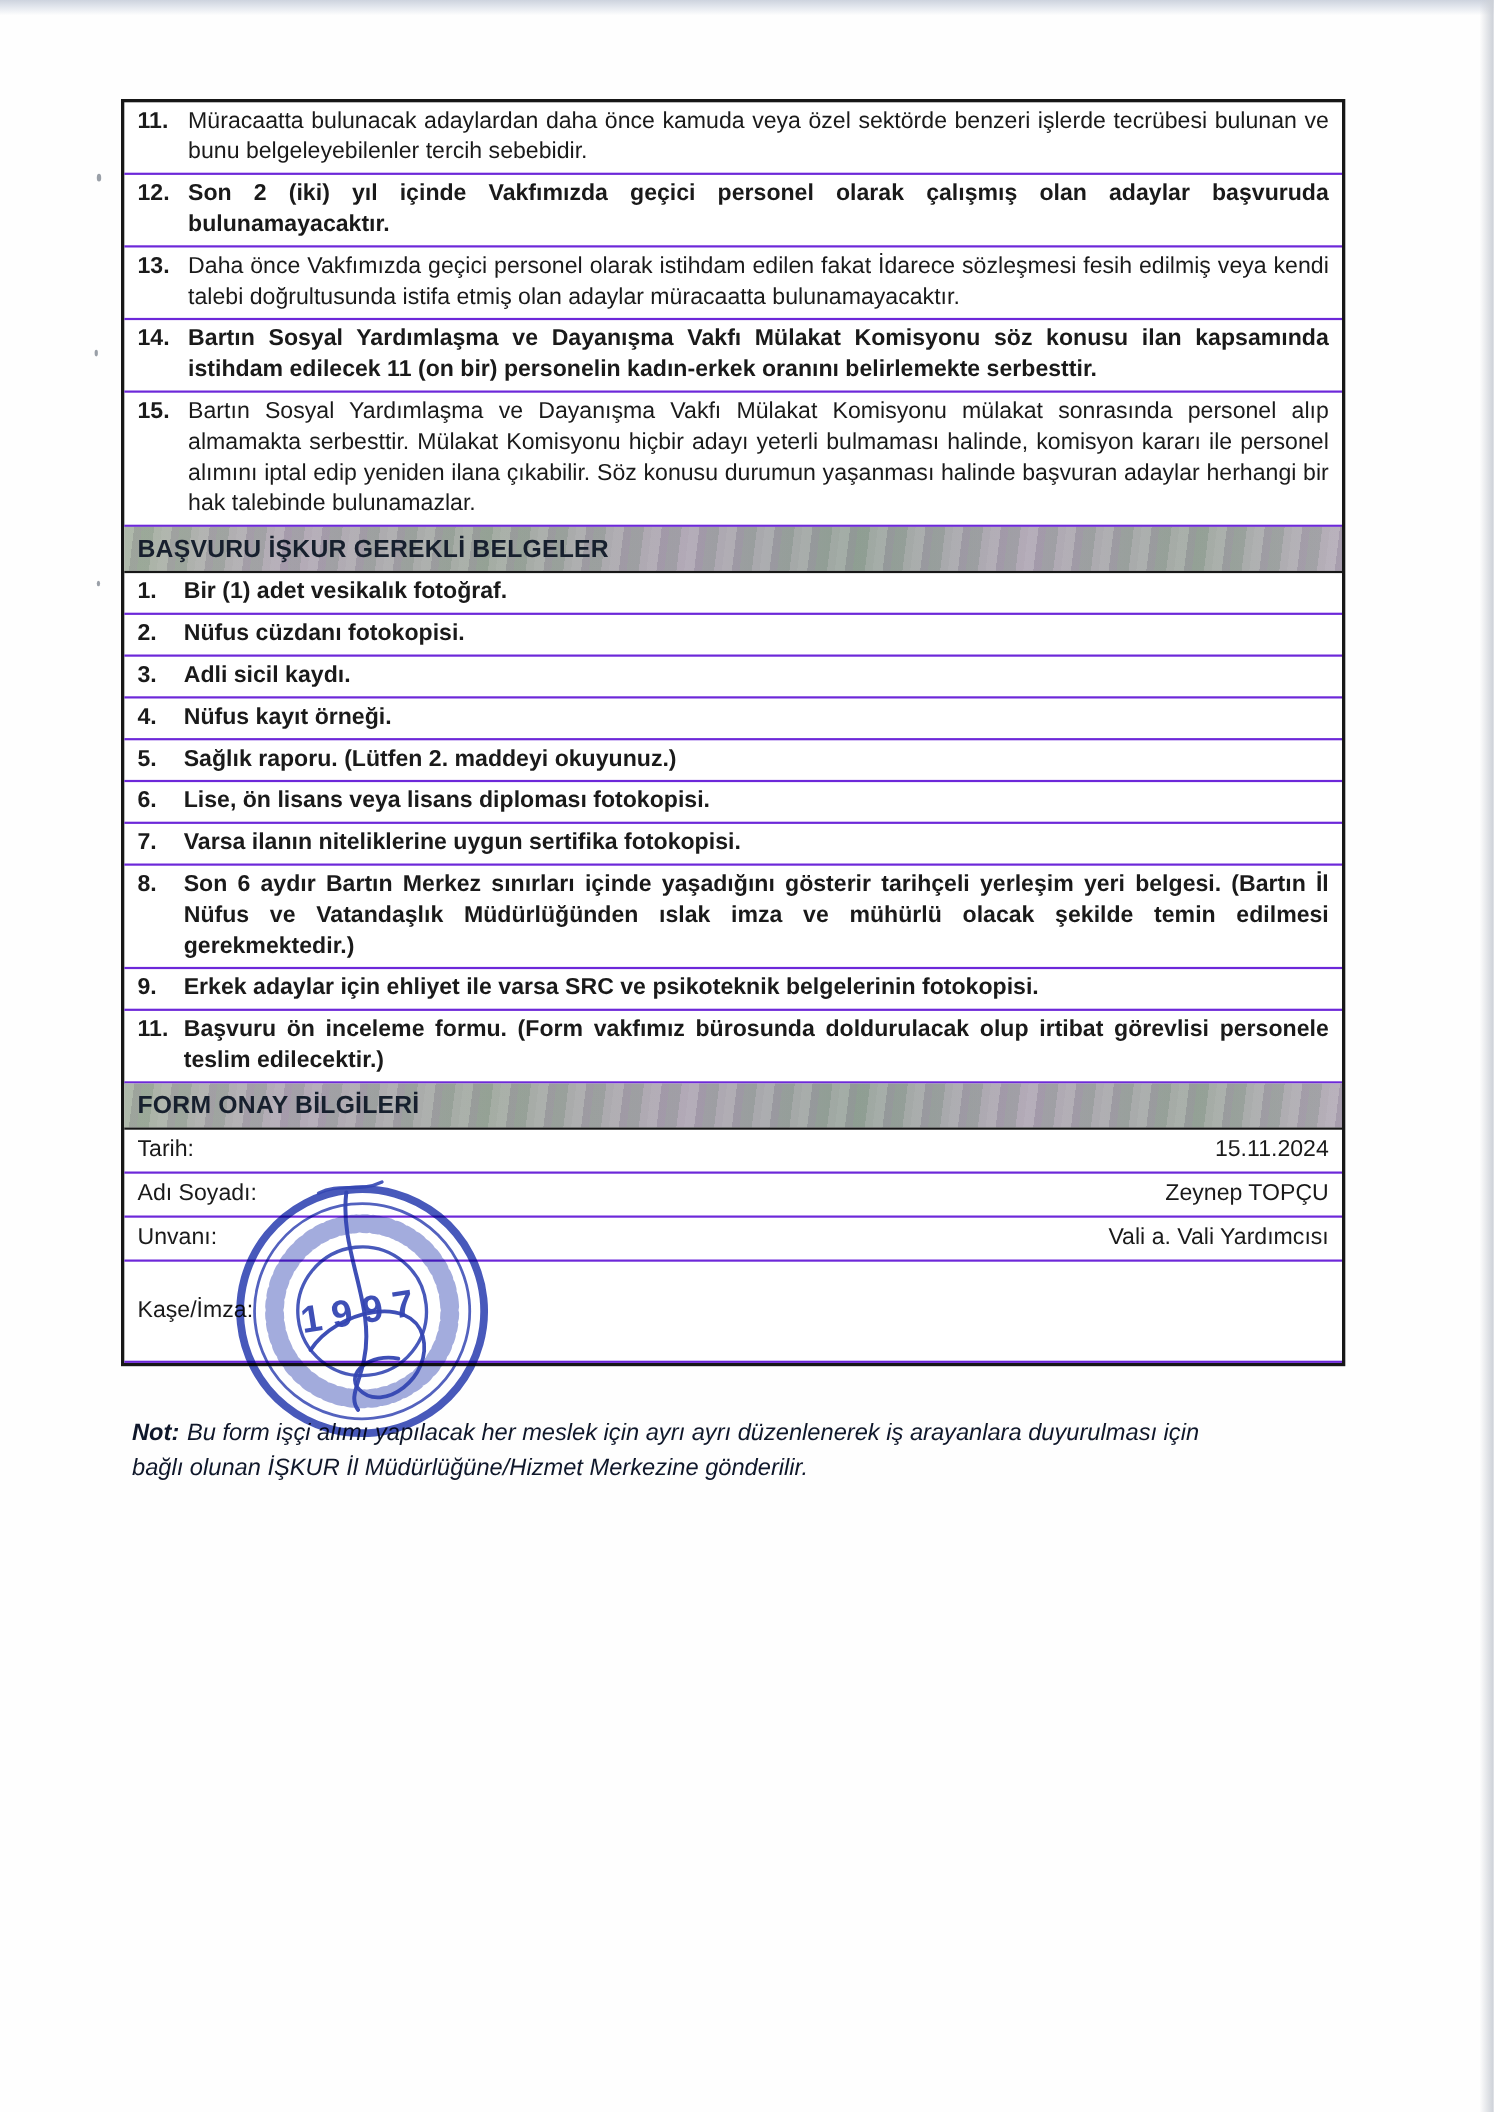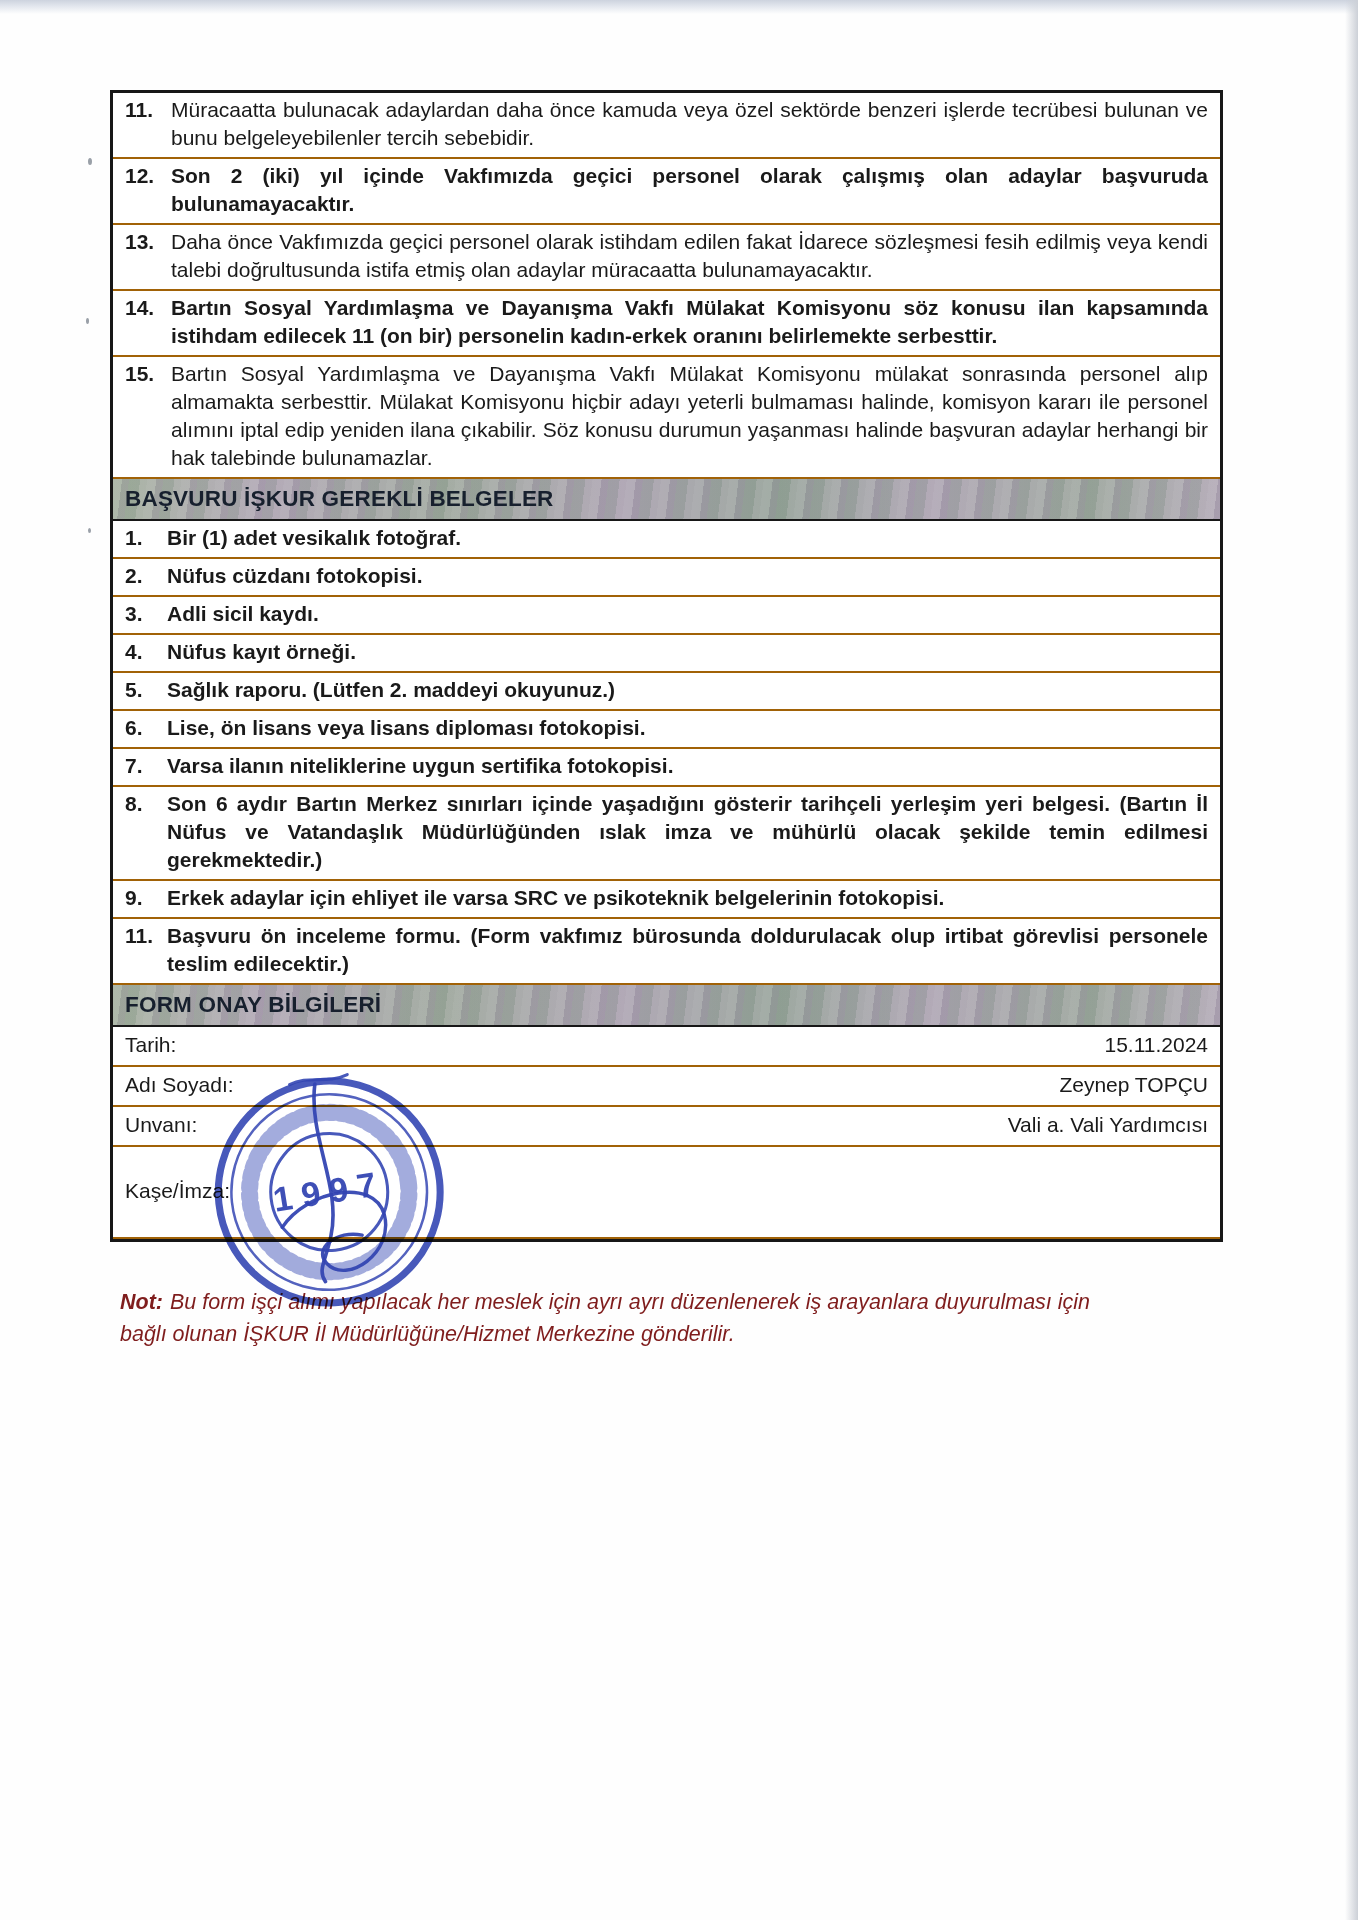--- a/index.html
+++ b/index.html
@@ -29,21 +29,21 @@
   .doc-wrap { position: absolute; left: 110px; top: 90px; width: 1113px; }
 
   .doc-table {
     border: 3px solid #171717;
     background: #fff;
     font-size: 21px;
     line-height: 28px;
   }
   .row {
     display: flex;
-    border-bottom: 2px solid #a16207;
+    border-bottom: 2px solid #6d28d9;
     padding: 3px 12px 5px 12px;
   }
   .row:last-child { border-bottom: 0; }
   .num { flex: 0 0 46px; font-weight: 700; }
   .doc .num { flex: 0 0 42px; }
   .txt { flex: 1; text-align: justify; }
   .bold .txt { font-weight: 700; }
   .doc .txt { font-weight: 700; }
 
   .band {
@@ -81,21 +81,21 @@
     pointer-events: none;
     color: #2437ad;
   }
 
   .note {
     margin: 44px 0 0 10px;
     width: 1012px;
     font-style: italic;
     font-size: 21.5px;
     line-height: 32px;
-    color: #7f1d1d;
+    color: #0f172a;
     text-align: left;
   }
   .note .nlabel { font-weight: 700; margin-right: 7px; }
 </style>
 </head>
 <body>
 
 <div class="top-shade"></div>
 <div class="right-shade"></div>
 <div class="speck s1"></div>

